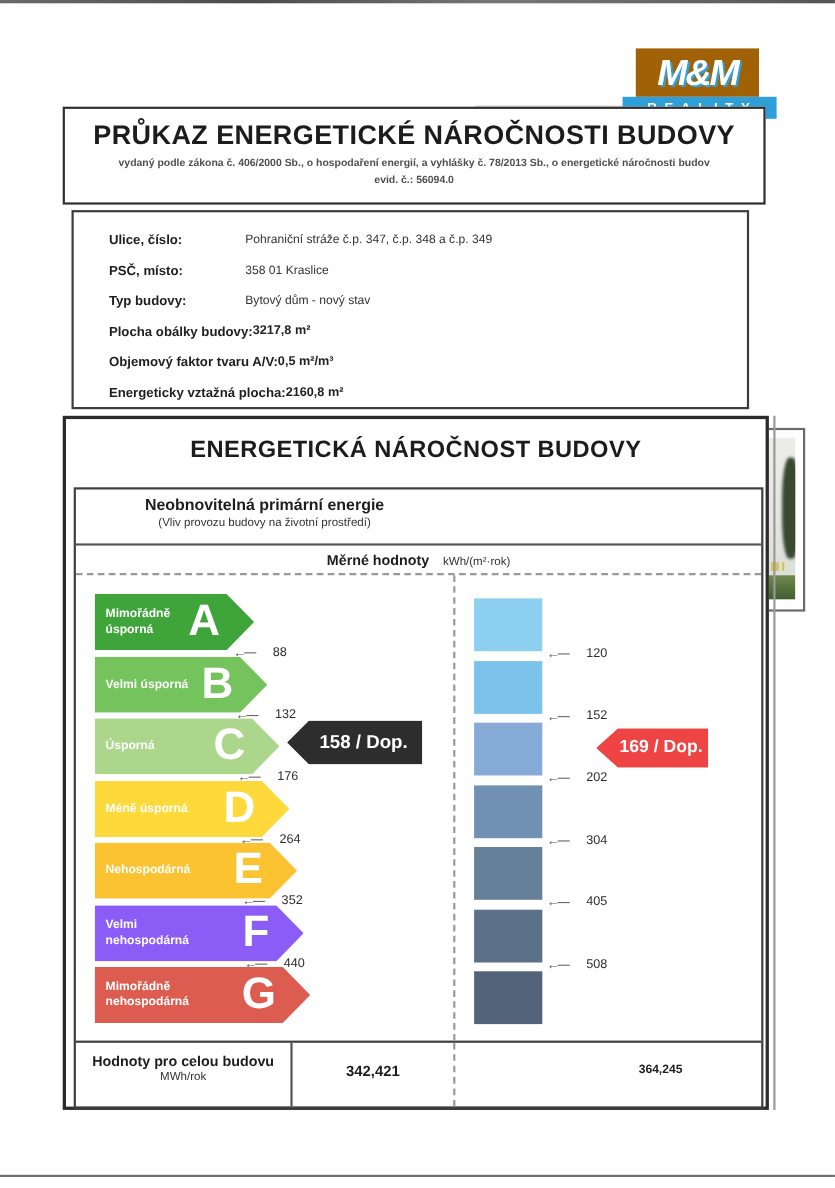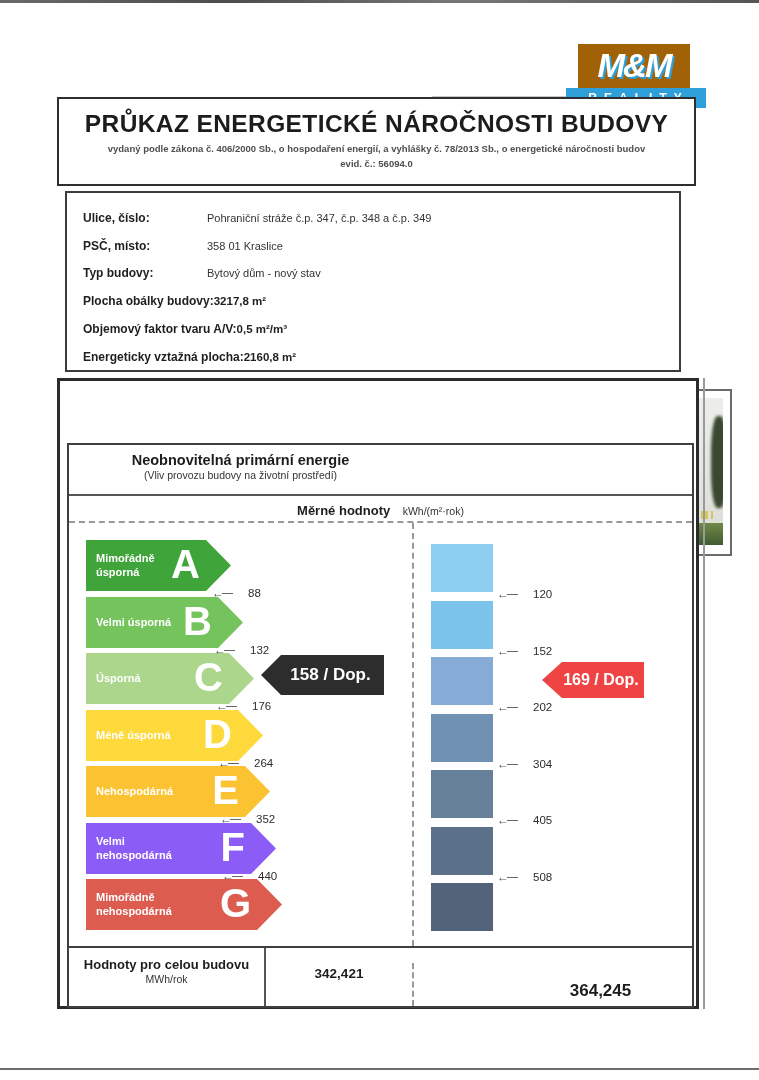--- a/index.html
+++ b/index.html
@@ -25,21 +25,21 @@
   
   .title-box{position:absolute;left:57px;top:97px;width:639px;height:89px;border:2px solid #2e2e2e;
     background:#fff;text-align:center;box-sizing:border-box;}
   .title-box h1{margin:11px 6px 0;font-size:24.5px;letter-spacing:.4px;color:#1c1c1c;}
   .title-sub{font-size:9.5px;font-weight:bold;color:#4e4e4e;margin-top:5px;padding:0 20px;}
   .title-evid{font-size:9.5px;font-weight:bold;color:#4e4e4e;margin-top:4px;}
 
   
   .info-box{position:absolute;left:65px;top:191px;width:616px;height:181px;border:2px solid #3c3c3c;
     background:#fff;box-sizing:border-box;}
-  .info-rows{position:absolute;left:16px;top:11px;width:372px;}
+  .info-rows{position:absolute;left:32px;top:11px;width:372px;}
   .info-row{display:flex;height:27.8px;align-items:center;font-size:11px;}
   .info-row .lbl{font-weight:bold;font-size:12px;color:#1e1e1e;white-space:nowrap;}
   .info-row.left .lbl{width:124px;flex:none;}
   .info-row.left .val{color:#333;}
   .info-row.right .val{flex:1;text-align:left;font-weight:bold;color:#222;font-size:11.5px;}
 
   
   .photo-frame{position:absolute;left:403px;top:196px;width:262px;height:167px;border:2px solid #6b6b6b;
     background:#fff;padding:7px;box-sizing:border-box;}
   .photo{position:relative;width:244px;height:147px;overflow:hidden;
@@ -102,21 +102,21 @@
     clip-path:polygon(20px 0,100% 0,100% 100%,20px 100%,0 50%);}
   .marker.m-left{left:192px;top:132px;width:123px;height:40px;font-size:17px;}
   .marker.m-right{left:473px;top:139px;width:102px;height:36px;font-size:16px;}
 
   .totals-row{height:58px;border-top:2px solid #3f3f3f;display:grid;grid-template-columns:197px 146px 1fr;}
   .totals-label-cell{border-right:2px solid #555;text-align:center;padding-top:9px;}
   .totals-label{font-size:13px;font-weight:bold;color:#1d1d1d;}
   .totals-unit{font-size:10.5px;color:#333;margin-top:1px;}
   .totals-val1{text-align:center;padding-top:18px;font-size:13.5px;font-weight:bold;color:#1d1d1d;}
   .totals-val2{border-left:2px dashed #999;text-align:center;padding-top:18px;padding-left:95px;
-    font-size:17px;font-weight:bold;color:#1d1d1d;box-sizing:border-box;margin-top:15px;}
+    font-size:11px;font-weight:bold;color:#1d1d1d;box-sizing:border-box;}
 </style>
 </head>
 <body>
 
 <div class="scan-line-top"></div>
 <div class="scan-line-bottom"></div>
 <div class="artifact-h"></div>
 <div class="artifact-v"></div>
 
 <div class="logo">
@@ -172,20 +172,21 @@
         </div>
       </div>
       <div class="pole"></div>
       <div class="grass"></div>
       <div class="wm"></div>
     </div>
   </div>
 </div>
 
 <div class="main-box">
+  <div class="main-title">ENERGETICKÁ NÁROČNOST BUDOVY</div>
   <div class="table">
     <div class="hdr-row">
       <div class="hdr-cell">
         <div class="hdr-title">Neobnovitelná primární energie</div>
         <div class="hdr-sub">(Vliv provozu budovy na životní prostředí)</div>
       </div>
     </div>
     <div class="merne-row">
       <span class="merne-label">Měrné hodnoty</span>
       <span class="merne-units">kWh/(m²·rok)</span>

